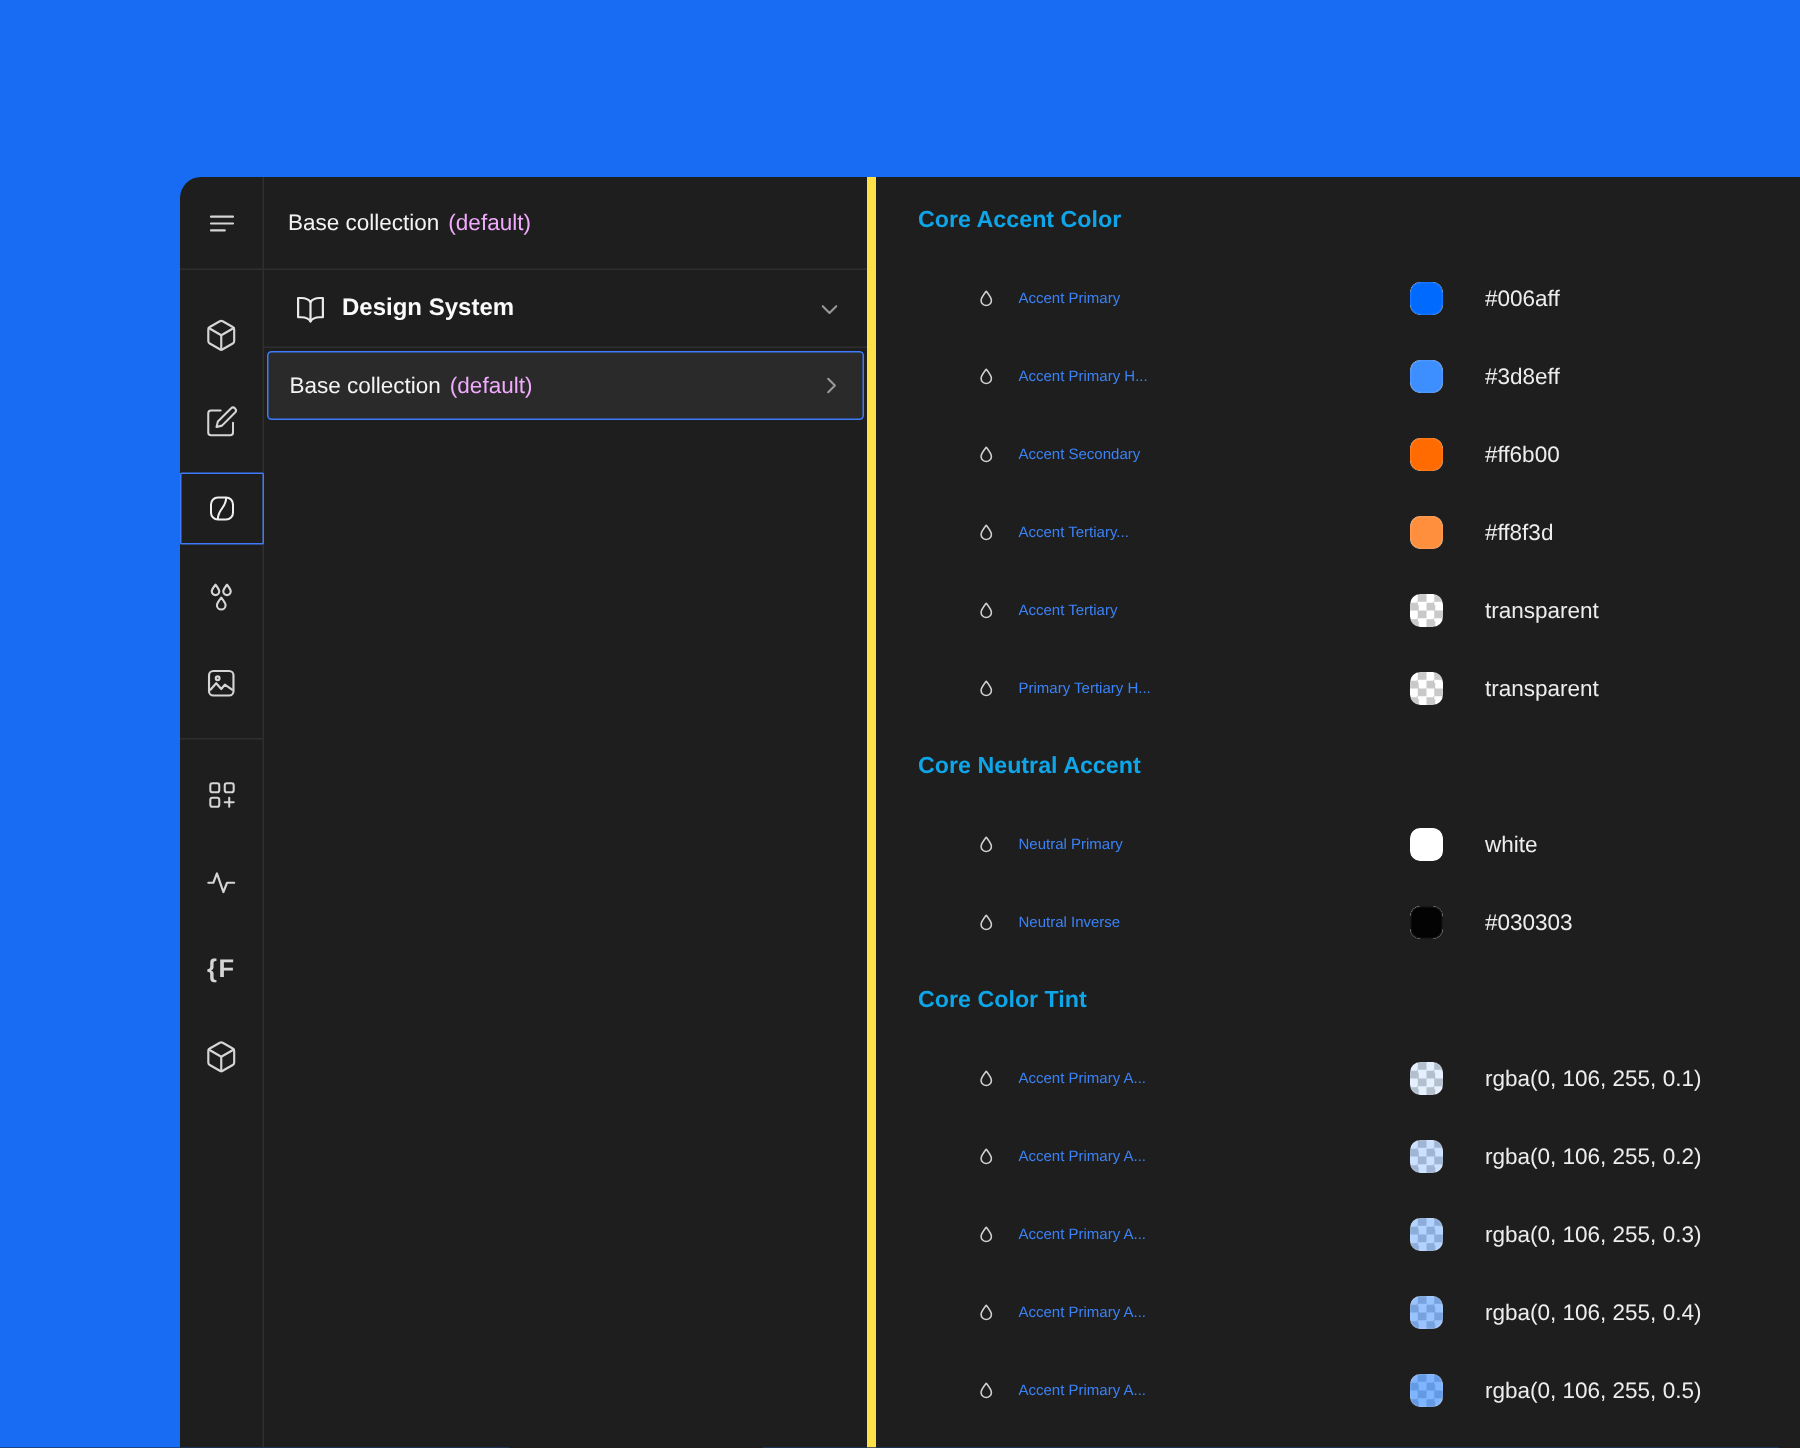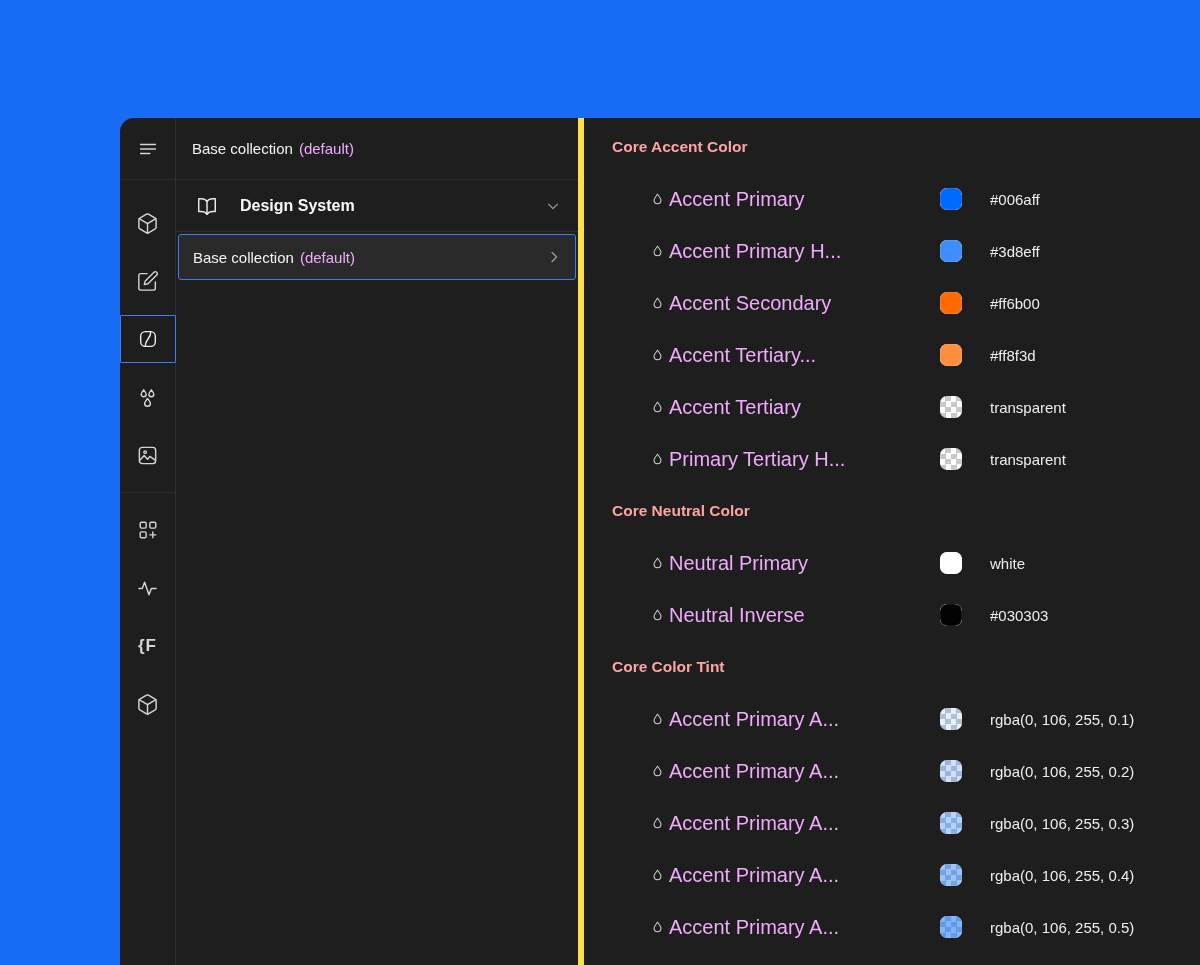--- a/index.html
+++ b/index.html
@@ -28,36 +28,36 @@
   .slot.selected::after { content: ""; position: absolute; left: 0; right: -1px;
           top: 5px; bottom: 5px; border: 1px solid #3e7bfa; border-radius: 1px; }
   .rail-divider { height: 1px; background: #2f2f2f; margin: 8px 0; }
   .font-icon { font-size: 17px; font-weight: 700; letter-spacing: 1px; color: #d5d5d5; }
 
   
   .sidebar { width: 408px; flex: none; border-right: 6px solid #fde047; }
   .sidebar-header { height: 62px; display: flex; align-items: center;
           padding: 0 16px; border-bottom: 1px solid #2f2f2f; font-size: 15px; }
   .muted { color: #f0abfc; margin-left: 6px; }
-  .library-row { height: 52px; display: flex; align-items: center; gap: 22px;
+  .library-row { height: 52px; display: flex; align-items: center; gap: 10px;
           padding: 0 16px 0 20px; border-bottom: 1px solid #2f2f2f; cursor: pointer; justify-content: flex-end; }
   .library-row .lib-label { font-size: 16px; font-weight: 700; color: #fafafa; }
   .chev { margin-left: auto; color: #9a9a9a; display: flex; }
   .selected-row { margin: 2px; height: 46px; border: 1px solid #3e7bfa;
           background: #2a2a2a; border-radius: 3px; display: flex; align-items: center;
           padding: 0 12px 0 14px; font-size: 15px; cursor: pointer; }
 
   
   .main { flex: 1; padding-top: 3px; overflow: hidden; position: relative; }
   .section-heading { height: 52px; display: flex; align-items: center;
-          padding-left: 28px; font-size: 15.5px; font-weight: 700; color: #fca5a5; }
+          padding-left: 28px; font-size: 15.5px; font-weight: 700; color: #0ea5e9; }
   .var-row { height: 52px; display: flex; align-items: center;
           padding-left: 64px; position: relative; cursor: default; }
   .drop { width: 18px; display: flex; justify-content: center; color: #cfcfcf; }
-  .var-label { margin-left: 3px; font-size: 20px; color: #f0abfc; }
+  .var-label { margin-left: 13px; font-size: 10px; color: #3b82f6; }
   .swatch { position: absolute; left: 356px; top: 15px; width: 22px; height: 22px;
           border-radius: 7px; overflow: hidden; cursor: pointer;
           background: repeating-conic-gradient(#c9c9c9 0% 25%, #ffffff 0% 50%) 0 0 / 11px 11px; }
   .swatch .fill { position: absolute; inset: 0; border-radius: inherit; }
   .swatch::after { content: ""; position: absolute; inset: 0; border-radius: inherit;
           box-shadow: inset 0 0 0 1px rgba(255,255,255,0.08); }
   .var-value { position: absolute; left: 406px; top: 0; height: 100%;
           display: flex; align-items: center; font-size: 15px; color: #ededed; }
 </style>
 </head>
@@ -229,21 +229,21 @@
           <svg width="15" height="15" viewBox="0 0 24 24" fill="none" stroke="currentColor" stroke-width="1.7" stroke-linecap="round" stroke-linejoin="round">
             <path d="M12 3.5c-3.2 4.2-5.5 7-5.5 9.7a5.5 5.5 0 0 0 11 0c0-2.7-2.3-5.5-5.5-9.7z"></path>
           </svg>
         </span>
         <span class="var-label">Primary Tertiary H...</span>
         <span class="swatch">
           <span class="fill" style="background: transparent;"></span>
         </span>
         <span class="var-value">transparent</span>
       </div>
-      <div class="section-heading">Core Neutral Color</div>
+      <div class="section-heading">Core Neutral Accent</div>
       <div class="var-row">
         <span class="drop">
           <svg width="15" height="15" viewBox="0 0 24 24" fill="none" stroke="currentColor" stroke-width="1.7" stroke-linecap="round" stroke-linejoin="round">
             <path d="M12 3.5c-3.2 4.2-5.5 7-5.5 9.7a5.5 5.5 0 0 0 11 0c0-2.7-2.3-5.5-5.5-9.7z"></path>
           </svg>
         </span>
         <span class="var-label">Neutral Primary</span>
         <span class="swatch">
           <span class="fill" style="background: white;"></span>
         </span>

